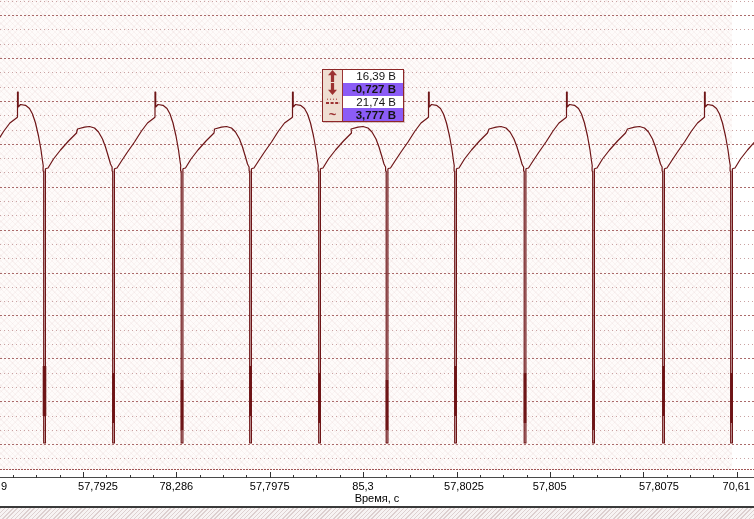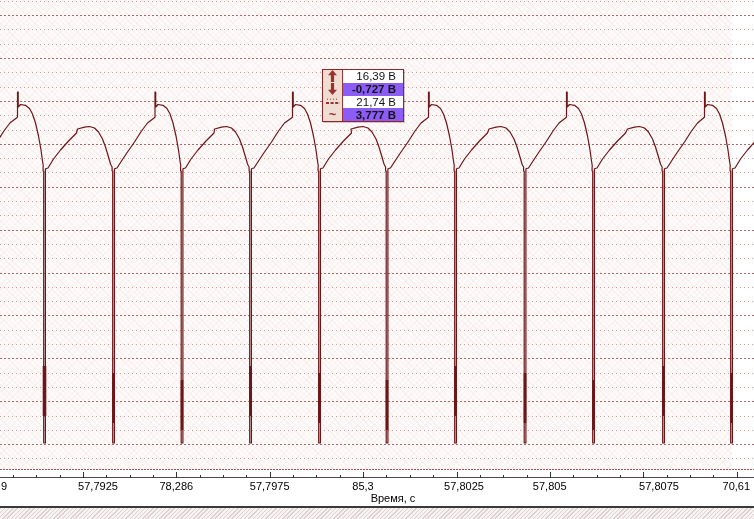--- a/index.html
+++ b/index.html
@@ -44,21 +44,21 @@
   .axisline{position:absolute;left:0;top:7px;width:754px;height:1px;background:#4a4a4a;}
   .tick{position:absolute;width:1px;background:#333;}
   .tick.major{top:2px;height:6px;}
   .tick.minor{top:5px;height:3px;}
   .ticklabel{
     position:absolute;top:10px;transform:translateX(-50%);
     font-size:11px;color:#000;white-space:nowrap;
   }
   .ticklabel.clipped{transform:none;left:1px;}
   .xlabel{
-    position:absolute;left:393px;top:22px;transform:translateX(-50%);
+    position:absolute;left:377px;top:22px;transform:translateX(-50%);
     font-size:11px;color:#000;white-space:nowrap;
   }
   
   .bottomstrip{
     position:absolute;left:0;top:506px;width:754px;height:13px;
     border-top:2px solid #3a3a3a;box-sizing:border-box;
     background-color:#f7f3f3;
     background-image:repeating-linear-gradient(135deg,#ddd0d0 0 1px, transparent 1px 3px);
   }
 </style>

